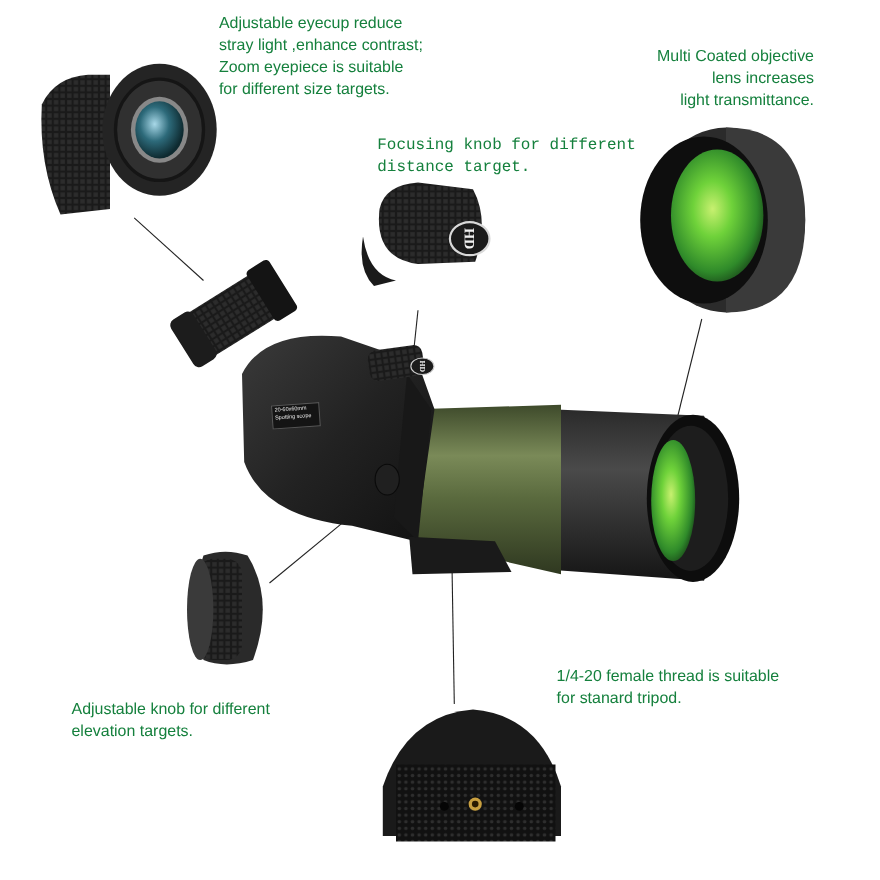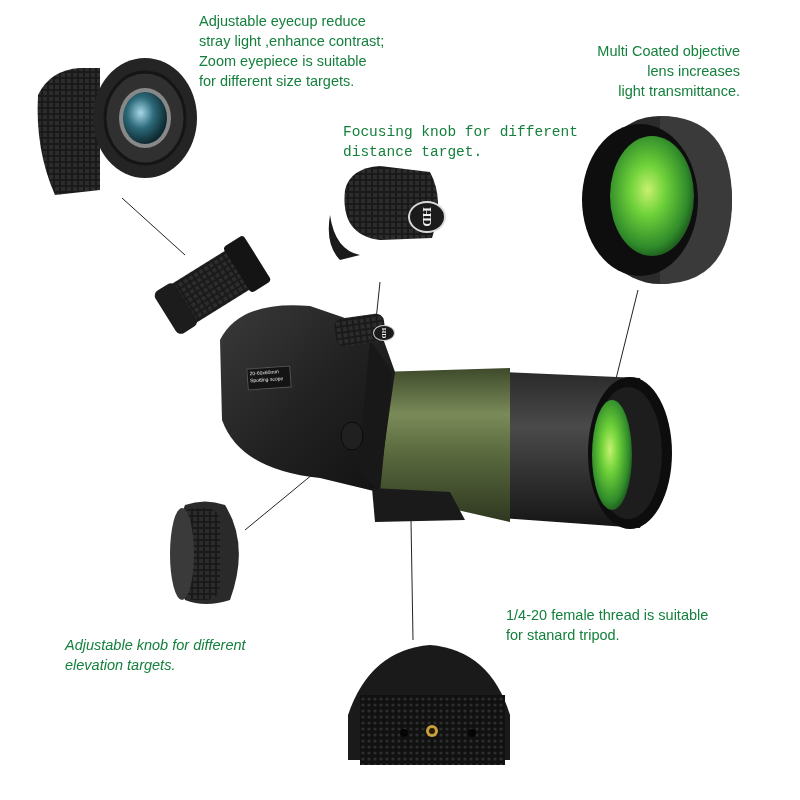--- a/index.html
+++ b/index.html
@@ -3,21 +3,21 @@
 <meta charset="utf-8">
 <style>
   html, body { margin:0; padding:0; background:#ffffff; }
   body { width:800px; height:800px; position:relative; overflow:hidden;
          font-family:"Liberation Sans", "DejaVu Sans", sans-serif; color:#1a1a1a; }
   .callout { position:absolute; font-size:14.5px; line-height:20px; color:#15803d; white-space:pre-line; }
   .c-eyecup { left:199px; top:11px; }
   .c-objective { left:582px; top:41px; text-align:right; width:158px; }
   .c-focus { left:343px; top:122px;font-family:Liberation Mono, monospace; }
   .c-thread { left:506px; top:605px; }
-  .c-elevation { left:65px; top:635px;font-style:italic; }
+  .c-elevation { left:65px; top:635px; }
   svg.art { position:absolute; left:0; top:0; }
   .label-plate { position:absolute; left:247px; top:367px; width:44px; height:22px;
                  background:#141414; border:1px solid #555; transform:rotate(-4deg);
                  color:#e8e8e8; font-size:5px; line-height:7px; padding:1px 2px; box-sizing:border-box;
                  font-family:"Liberation Sans", sans-serif; }
   .hd-badge { position:absolute; left:411px; top:198px; width:28px; height:34px; border-radius:50%;
               background:#1b1b1b; border:2px solid #d9d9d9; color:#f1f1f1; font-weight:bold;
               font-size:13px; display:flex; align-items:center; justify-content:center;
               transform:scaleX(-1) rotate(90deg); font-family:"Liberation Serif", serif; }
   .hd-badge-small { position:absolute; left:376px; top:322px; width:14px; height:20px; border-radius:50%;

